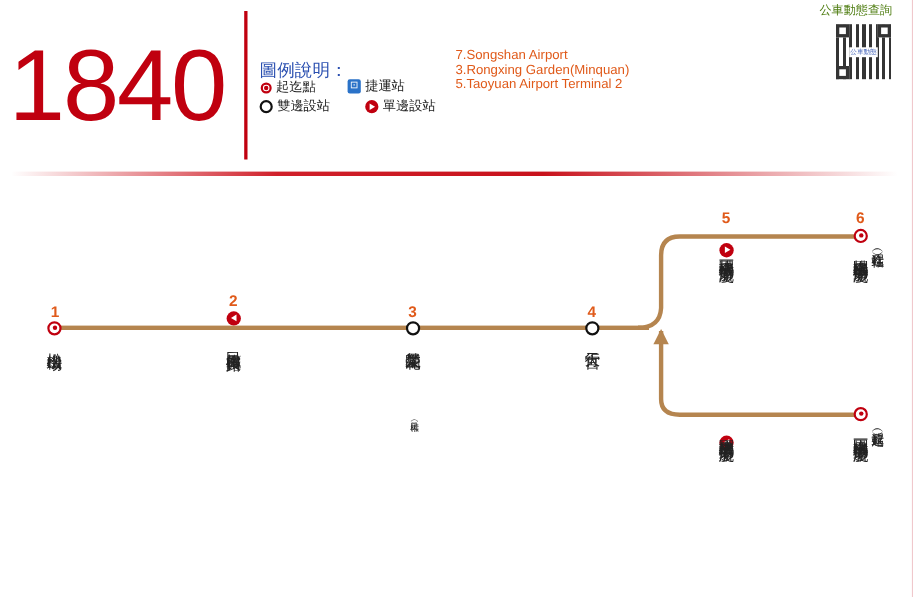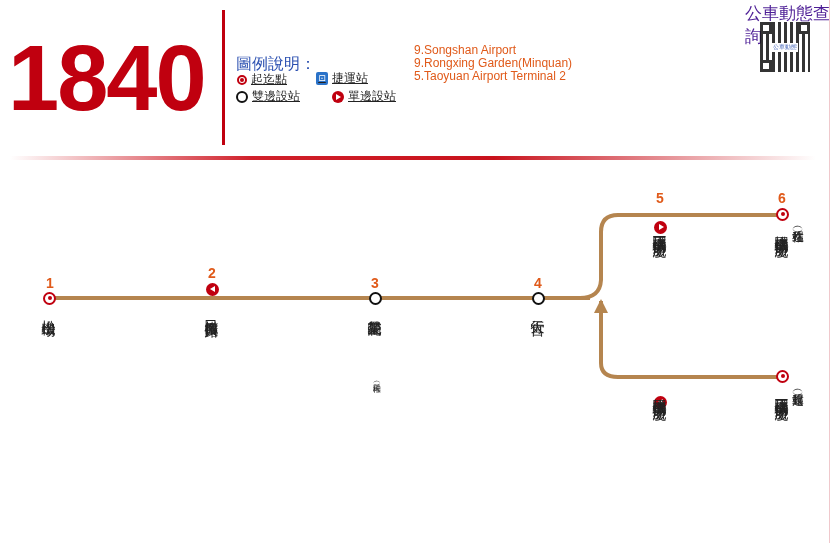--- a/index.html
+++ b/index.html
@@ -1,29 +1,29 @@
 <!DOCTYPE html>
 <html><head>
 <meta charset="utf-8">
 <style>
   html,body{margin:0;padding:0;background:#fff;}
   body{width:833px;height:543px;position:relative;overflow:hidden;font-family:"Liberation Sans","DejaVu Sans",sans-serif;}
   .abs{position:absolute;}
-  .route-no{left:8px;top:22px;font-size:92px;font-weight:bold;color:#c0000f;letter-spacing:-2px;line-height:112px;font-family:"Liberation Sans",sans-serif;}
+  .route-no{left:8px;top:22px;font-size:92px;font-weight:normal;color:#c0000f;letter-spacing:-2px;line-height:112px;font-family:"Liberation Sans",sans-serif;}
   .vdiv{left:222px;top:10px;width:3px;height:135px;background:#c0000f;}
   .legend-title{left:236px;top:54px;font-size:16px;color:#2a4fb0;font-family:"DejaVu Sans",sans-serif;}
-  .legend-item{font-size:12px;color:#222;display:flex;align-items:center;gap:4px;font-family:"DejaVu Sans",sans-serif;text-decoration:underline;}
+  .legend-item{font-size:12px;color:#222;display:flex;align-items:center;gap:4px;font-family:"DejaVu Sans",sans-serif;}
   .ico-term{width:10px;height:10px;border:2px solid #c0000f;border-radius:50%;box-sizing:border-box;position:relative;background:#fff;}
   .ico-term::after{content:"";position:absolute;left:1px;top:1px;width:4px;height:4px;border-radius:50%;background:#c0000f;}
   .ico-both{width:12px;height:12px;border:2px solid #111;border-radius:50%;box-sizing:border-box;background:#fff;}
   .ico-mrt{width:12px;height:13px;background:#2a72c8;border-radius:2px;color:#fff;font-size:9px;line-height:13px;text-align:center;}
   .ico-single{width:12px;height:12px;border-radius:50%;background:#c0000f;position:relative;}
   .ico-single::after{content:"";position:absolute;left:4px;top:3px;border-left:5px solid #fff;border-top:3px solid transparent;border-bottom:3px solid transparent;}
   .stoplist{left:414px;top:44px;font-size:12px;color:#e05a1a;line-height:13.2px;}
-  .qr-title{left:745px;top:2px;font-size:17px;color:#4c1d95;font-family:"DejaVu Sans",sans-serif;}
+  .qr-title{left:745px;top:2px;font-size:11px;color:#4d7c0f;font-family:"DejaVu Sans",sans-serif;}
   .qr{left:760px;top:22px;width:50px;height:50px;background:
     repeating-linear-gradient(90deg,#111 0 3px,#fff 3px 6px),#fff;opacity:.85;}
   .qr-box{position:absolute;width:12px;height:12px;border:3px solid #111;background:#fff;box-sizing:border-box;}
   .qr-label{position:absolute;left:12px;top:21px;font-size:6px;background:#fff;color:#2a4fb0;padding:0 1px;}
   .hrule{left:10px;top:156px;width:806px;height:4px;background:linear-gradient(90deg,rgba(192,0,15,0) 0%,#d0202a 30%,#c8121c 60%,rgba(192,0,15,0) 100%);}
   .rborder{left:829px;top:0;width:1px;height:543px;background:#f0c8cc;}
   .line{background:#b5854f;}
   .stop-num{font-size:14px;font-weight:bold;color:#e05a1a;text-align:center;width:20px;}
   .node{width:13px;height:13px;border-radius:50%;box-sizing:border-box;}
   .node.term{border:2.5px solid #c0000f;background:#fff;}
@@ -54,22 +54,22 @@
 <div class="abs legend-item" style="left:236px;top:88px;">
   <span class="ico-both"></span>
   <span>雙邊設站</span>
 </div>
 <div class="abs legend-item" style="left:332px;top:88px;">
   <span class="ico-single"></span>
   <span>單邊設站</span>
 </div>
 
 <div class="abs stoplist">
-  <div>9.Songshan Airport</div>
-  <div>9.Rongxing Garden(Minquan)</div>
+  <div>7.Songshan Airport</div>
+  <div>3.Rongxing Garden(Minquan)</div>
   <div>5.Taoyuan Airport Terminal 2</div>
 </div>
 
 <div class="abs qr-title">公車動態查詢</div>
 <div class="abs qr">
   <div class="qr-box" style="left:0;top:0;"></div>
   <div class="qr-box" style="right:0;top:0;"></div>
   <div class="qr-box" style="left:0;bottom:0;"></div>
   <span class="qr-label">公車動態</span>
 </div>

